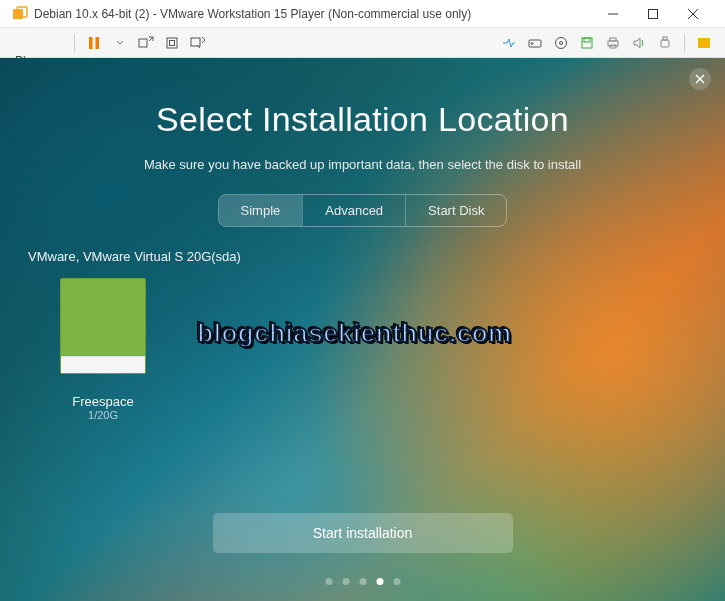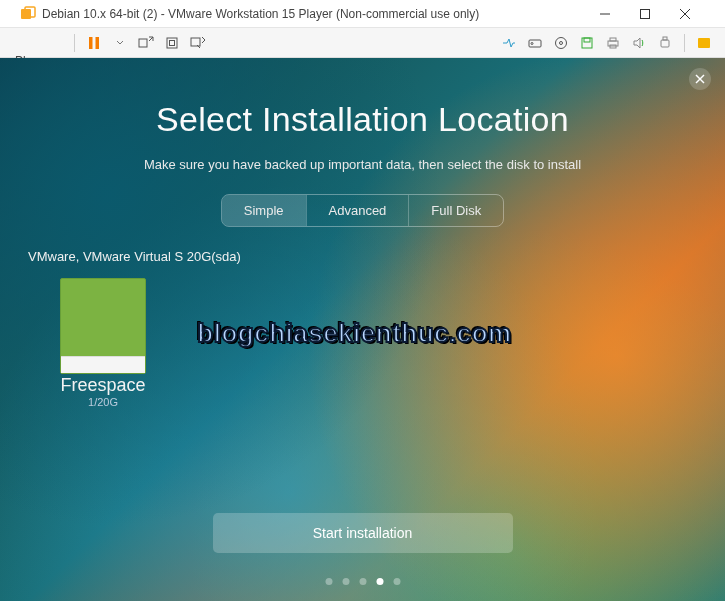--- a/index.html
+++ b/index.html
@@ -7,21 +7,21 @@
     width: 725px; height: 601px;
     font-family: -apple-system, BlinkMacSystemFont, "Segoe UI", Arial, sans-serif;
     background: #fff;
     overflow: hidden;
     position: relative;
   }
   
   .titlebar {
     height: 28px; display: flex; align-items: center;
     background: #fff; border-bottom: 1px solid #e5e5e5;
-    padding: 0 20px; font-size: 12px; color: #444;
+    padding: 0 12px; font-size: 12px; color: #444;
   }
   .titlebar .app-icon {
     width: 16px; height: 16px; margin-right: 6px;
     display: flex; align-items: center; justify-content: center;
   }
   .titlebar .title { flex: 1; }
   .titlebar .win-controls { display: flex; }
   .titlebar .win-btn {
     width: 40px; height: 28px; display: flex; align-items: center;
     justify-content: center; cursor: pointer;
@@ -112,21 +112,21 @@
     position: absolute; bottom: 4px; left: 8px;
     width: 6px; height: 6px; border-radius: 50%; background: #7cb342;
   }
   .disk .drive .bars {
     position: absolute; bottom: 4px; right: 8px;
     display: flex; gap: 2px;
   }
   .disk .drive .bars span {
     width: 2px; height: 7px; background: #7cb342;
   }
-  .disk .name { margin-top: 1px; font-size: 18px; color: #f2f2f2; }
+  .disk .name { margin-top: 20px; font-size: 13px; color: #f2f2f2; }
   .disk .cap  { font-size: 11px; color: #bcd; }
   .watermark {
     position: absolute; top: 260px; left: 0; right: 16px;
     text-align: center; font-size: 26px; font-weight: 800;
     color: #b8d6ff;
     -webkit-text-stroke: 2px #0a1a33;
     text-shadow: 2px 2px 0 #000, -2px -2px 0 #000;
     pointer-events: none;
     letter-spacing: .5px;
   }
@@ -276,21 +276,21 @@
       </svg>
   </div>
 
   <div class="content">
     <h1>Select Installation Location</h1>
     <div class="subtitle">Make sure you have backed up important data, then select the disk to install</div>
 
     <div class="tabs">
       <div class="tab active">Simple</div>
       <div class="tab">Advanced</div>
-      <div class="tab">Full Disk</div>
+      <div class="tab">Start Disk</div>
     </div>
 
     <div class="disk-label">VMware, VMware Virtual S 20G(sda)</div>
 
     <div class="disk">
       <div class="drive">
         <div class="led"></div>
         <div class="bars">
             <span></span>
             <span></span>

